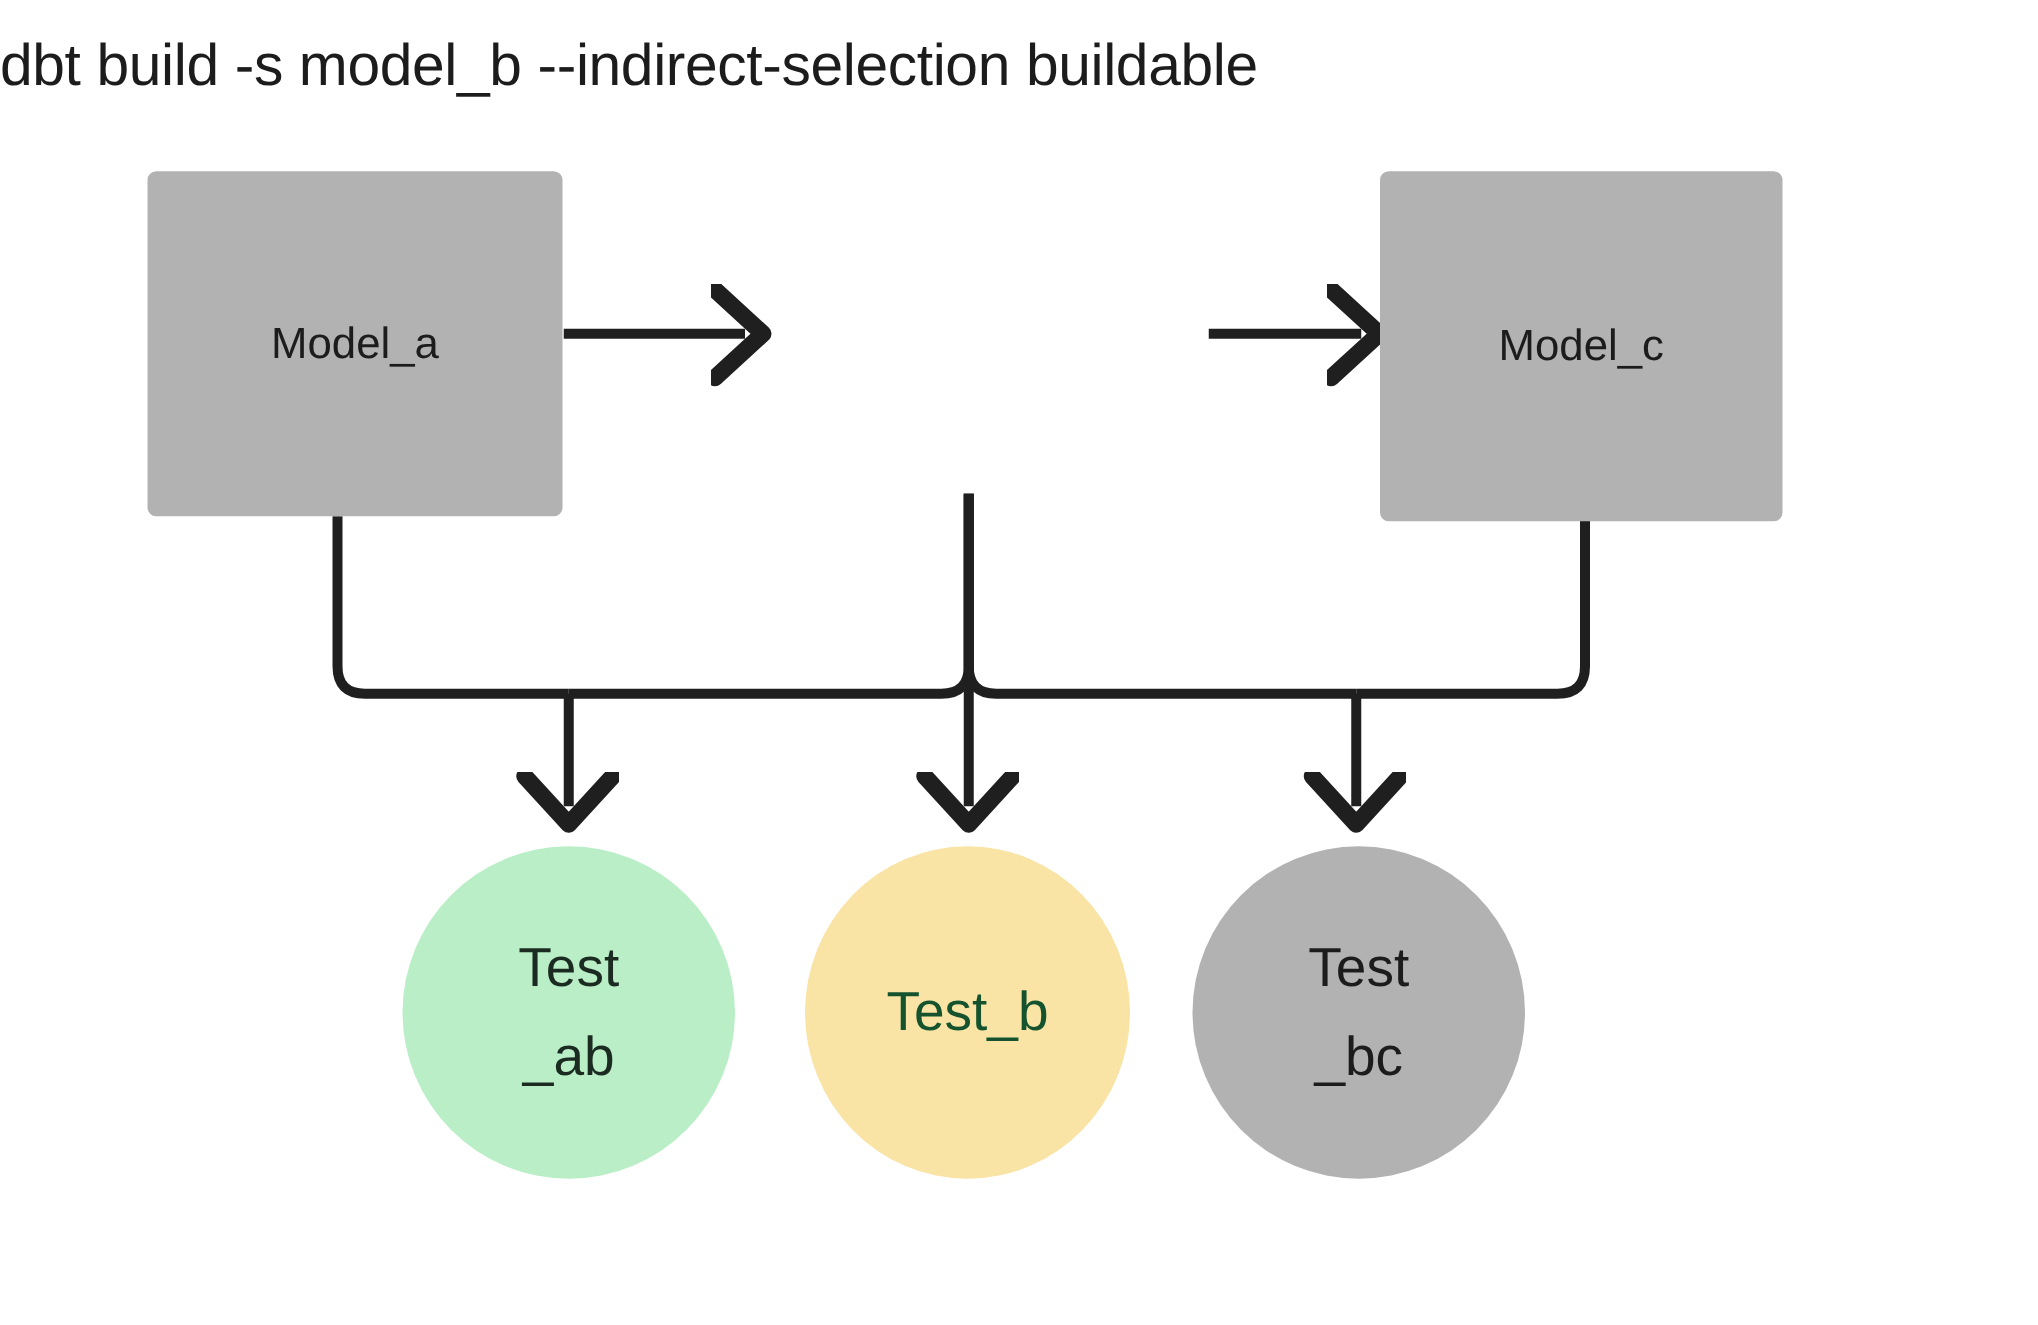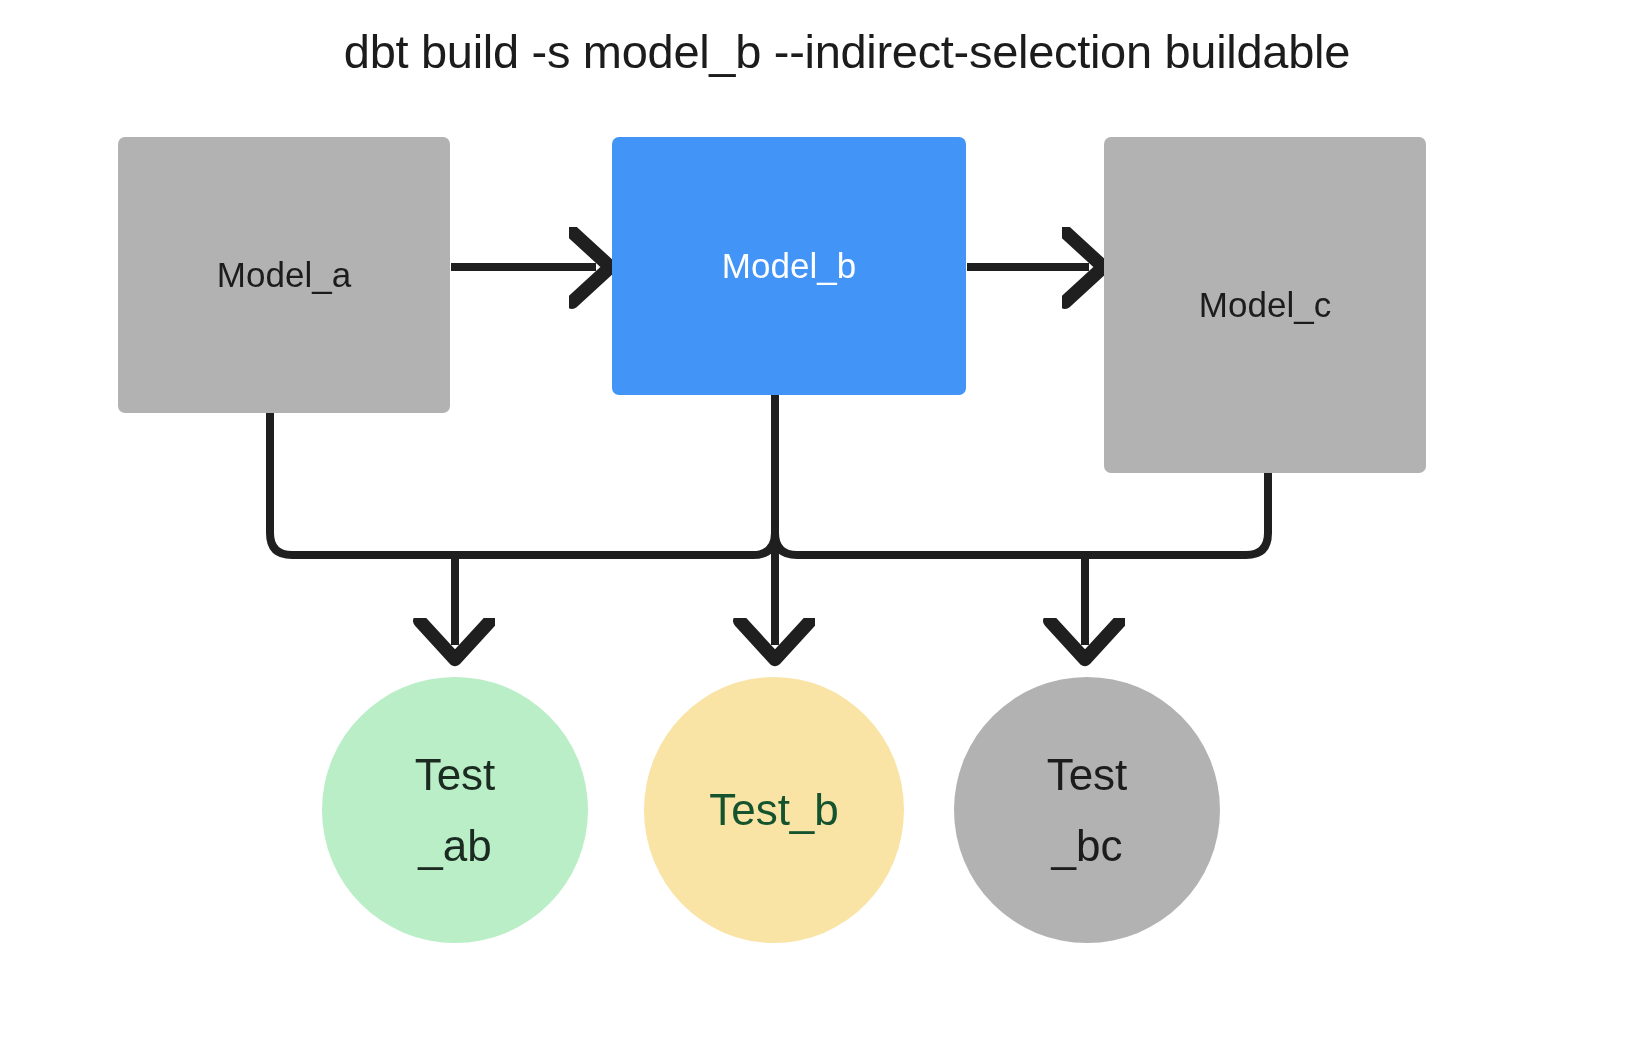--- a/index.html
+++ b/index.html
@@ -23,21 +23,21 @@
     top: 0;
     width: 1630px;
     height: 1060px;
     pointer-events: none;
   }
   .title {
     position: absolute;
     left: 0;
     top: 24px;
     width: 1350px;
-    text-align: right;
+    text-align: left;
     font-size: 47px;
     color: #1c1c1c;
     letter-spacing: -0.3px;
     white-space: nowrap;
   }
   .model-node {
     position: absolute;
     display: flex;
     align-items: center;
     justify-content: center;
@@ -47,21 +47,21 @@
   }
   .model-a {
     left: 118px; top: 137px; width: 332px; height: 276px;
     background: #b2b2b2; color: #1c1c1c;
   }
   .model-b {
     left: 612px; top: 137px; width: 354px; height: 258px;
     background: #4294f7; color: #ffffff;
   }
   .model-c {
-    left: 1104px; top: 137px; width: 322px; height: 336px;
+    left: 1104px; top: 137px; width: 322px; height: 280px;
     background: #b2b2b2; color: #1c1c1c;
   }
   .test-node {
     position: absolute;
     display: flex;
     flex-direction: column;
     align-items: center;
     justify-content: center;
     border-radius: 50%;
     font-size: 44px;
@@ -121,23 +121,20 @@
       <path d="M1268,413 L1268,533 Q1268,555 1246,555 L1085,555"></path>
 
       <path d="M1085,555 L1085,645" marker-end="url(#arrowD)"></path>
     </g>
   </svg>
 
   <div class="model-node model-a">
     <span class="node-label">Model_a</span>
   </div>
 
-  <div class="model-node model-b">
-    <span class="node-label">Model_b</span>
-  </div>
 
   <div class="model-node model-c">
     <span class="node-label">Model_c</span>
   </div>
 
   <div class="test-node test-ab">
     <span class="node-label">Test</span>
     <span class="node-label">_ab</span>
   </div>
 

